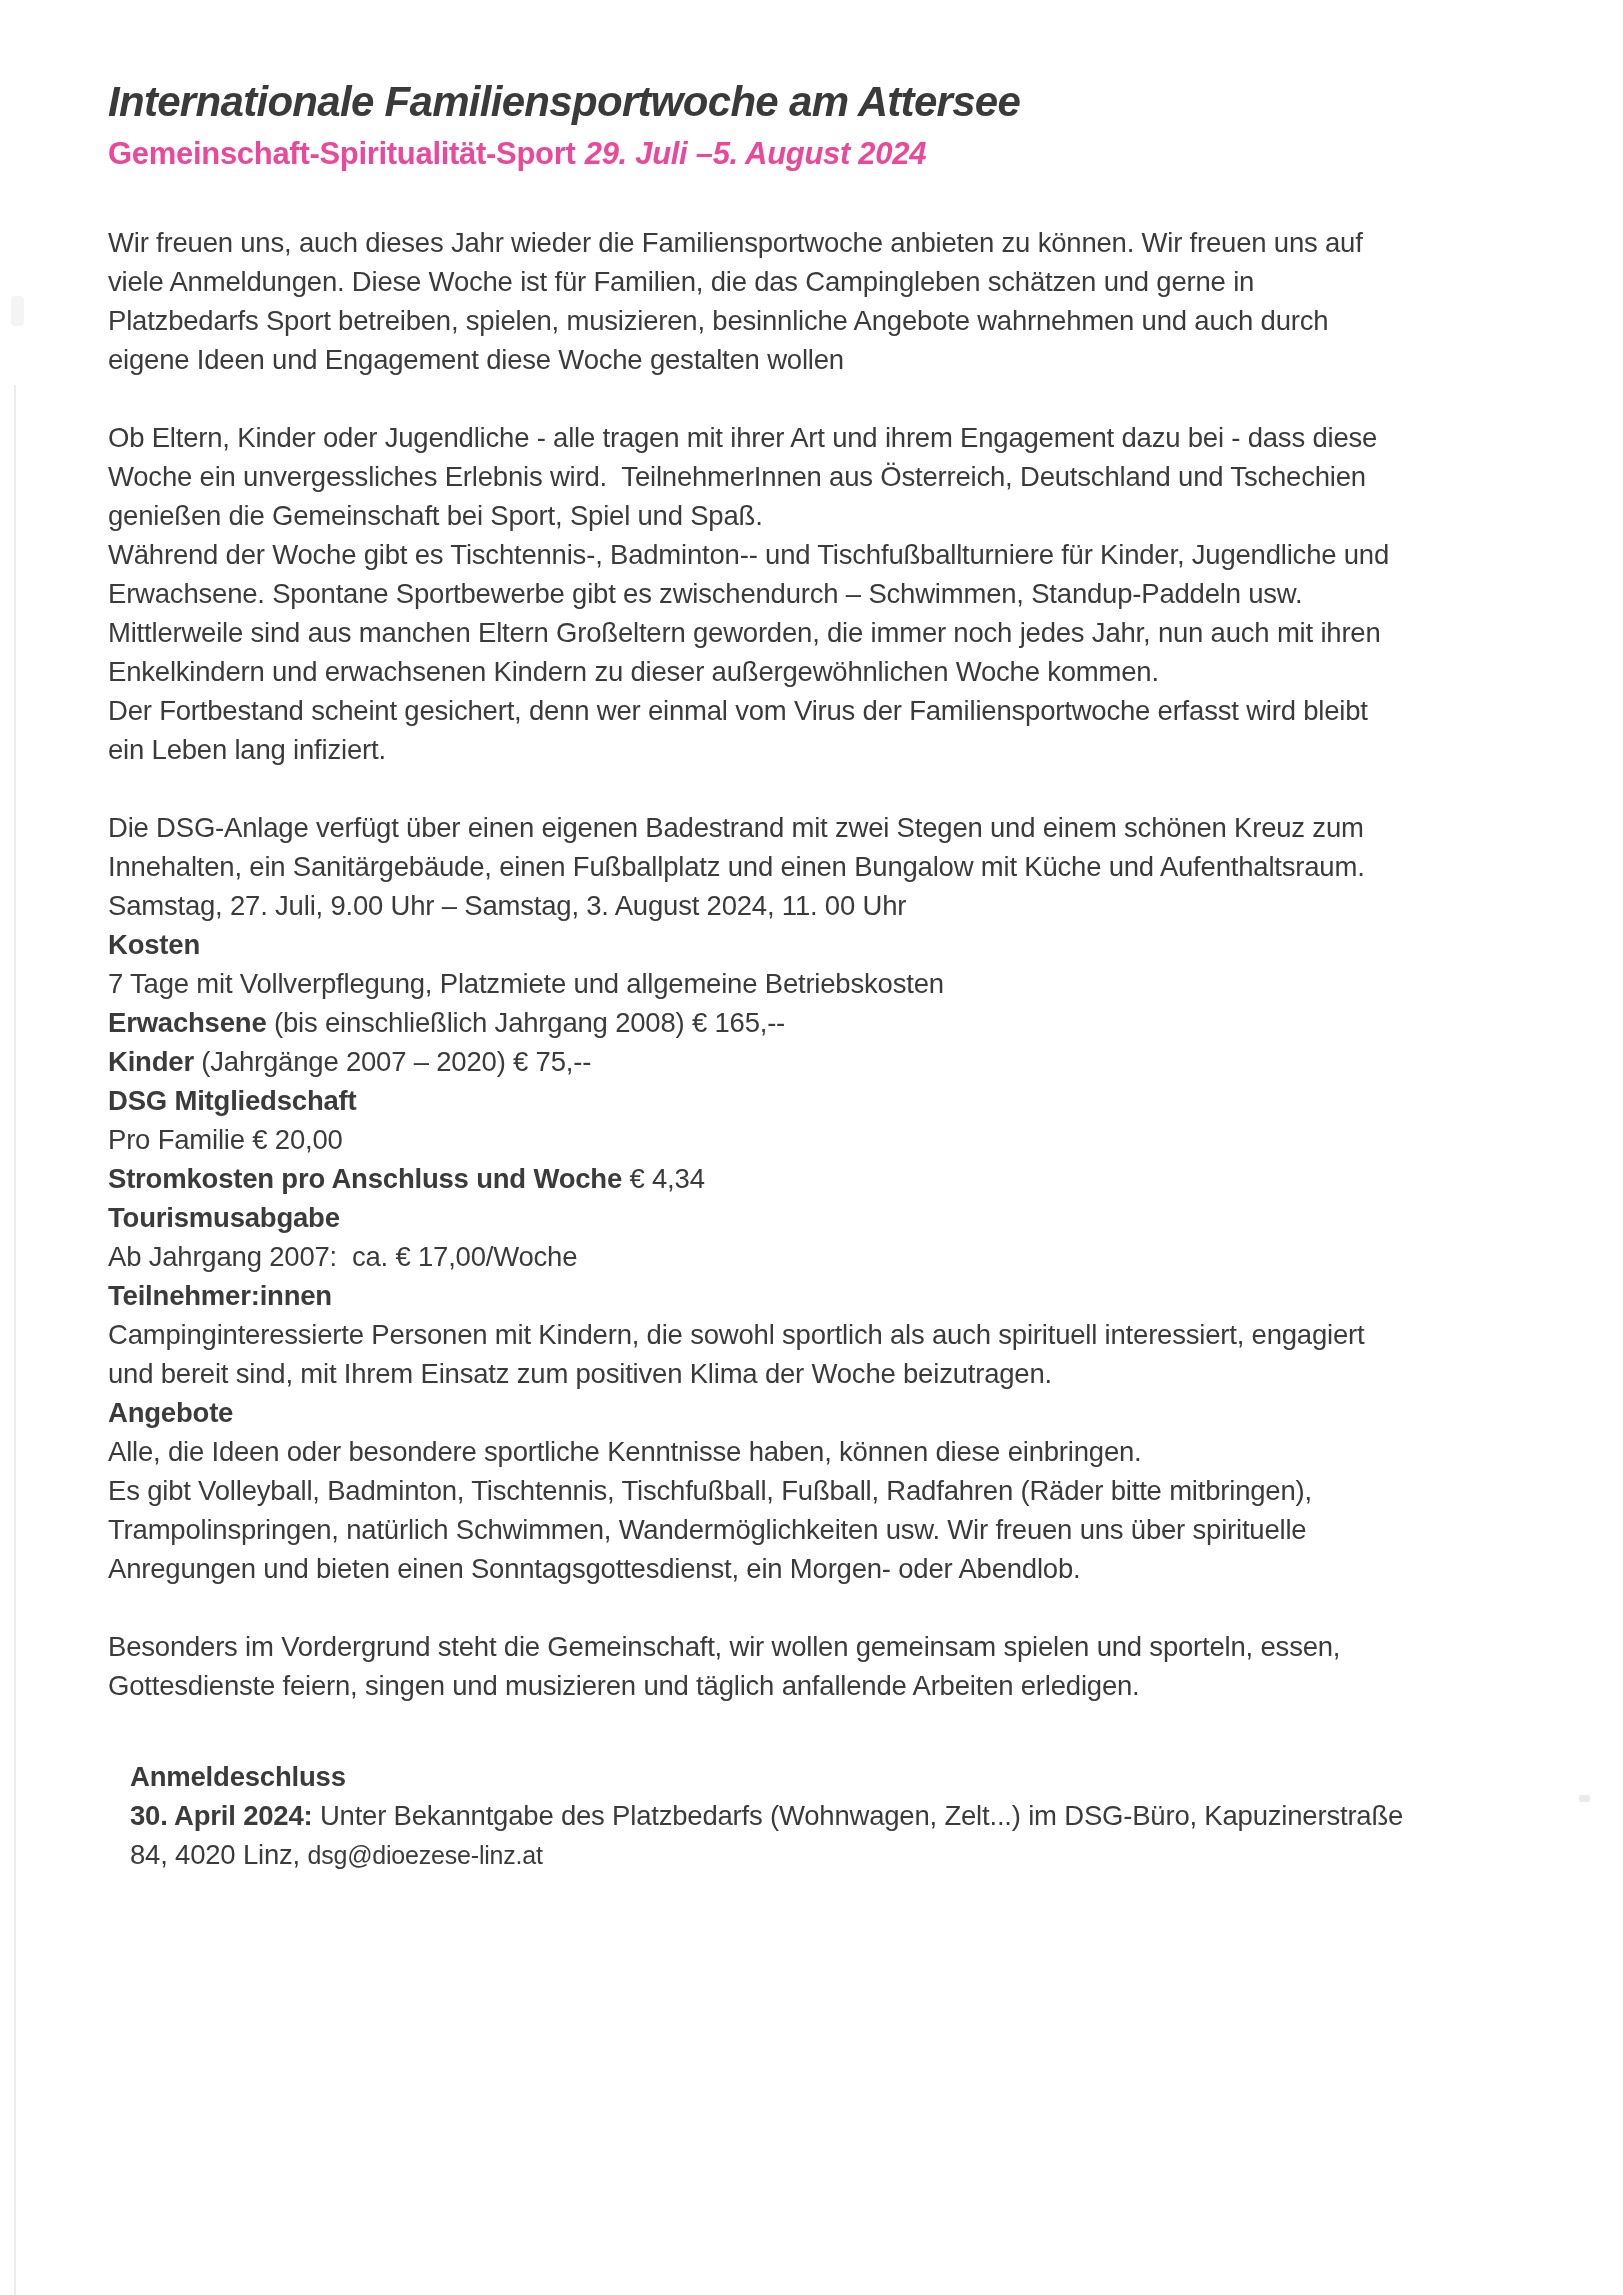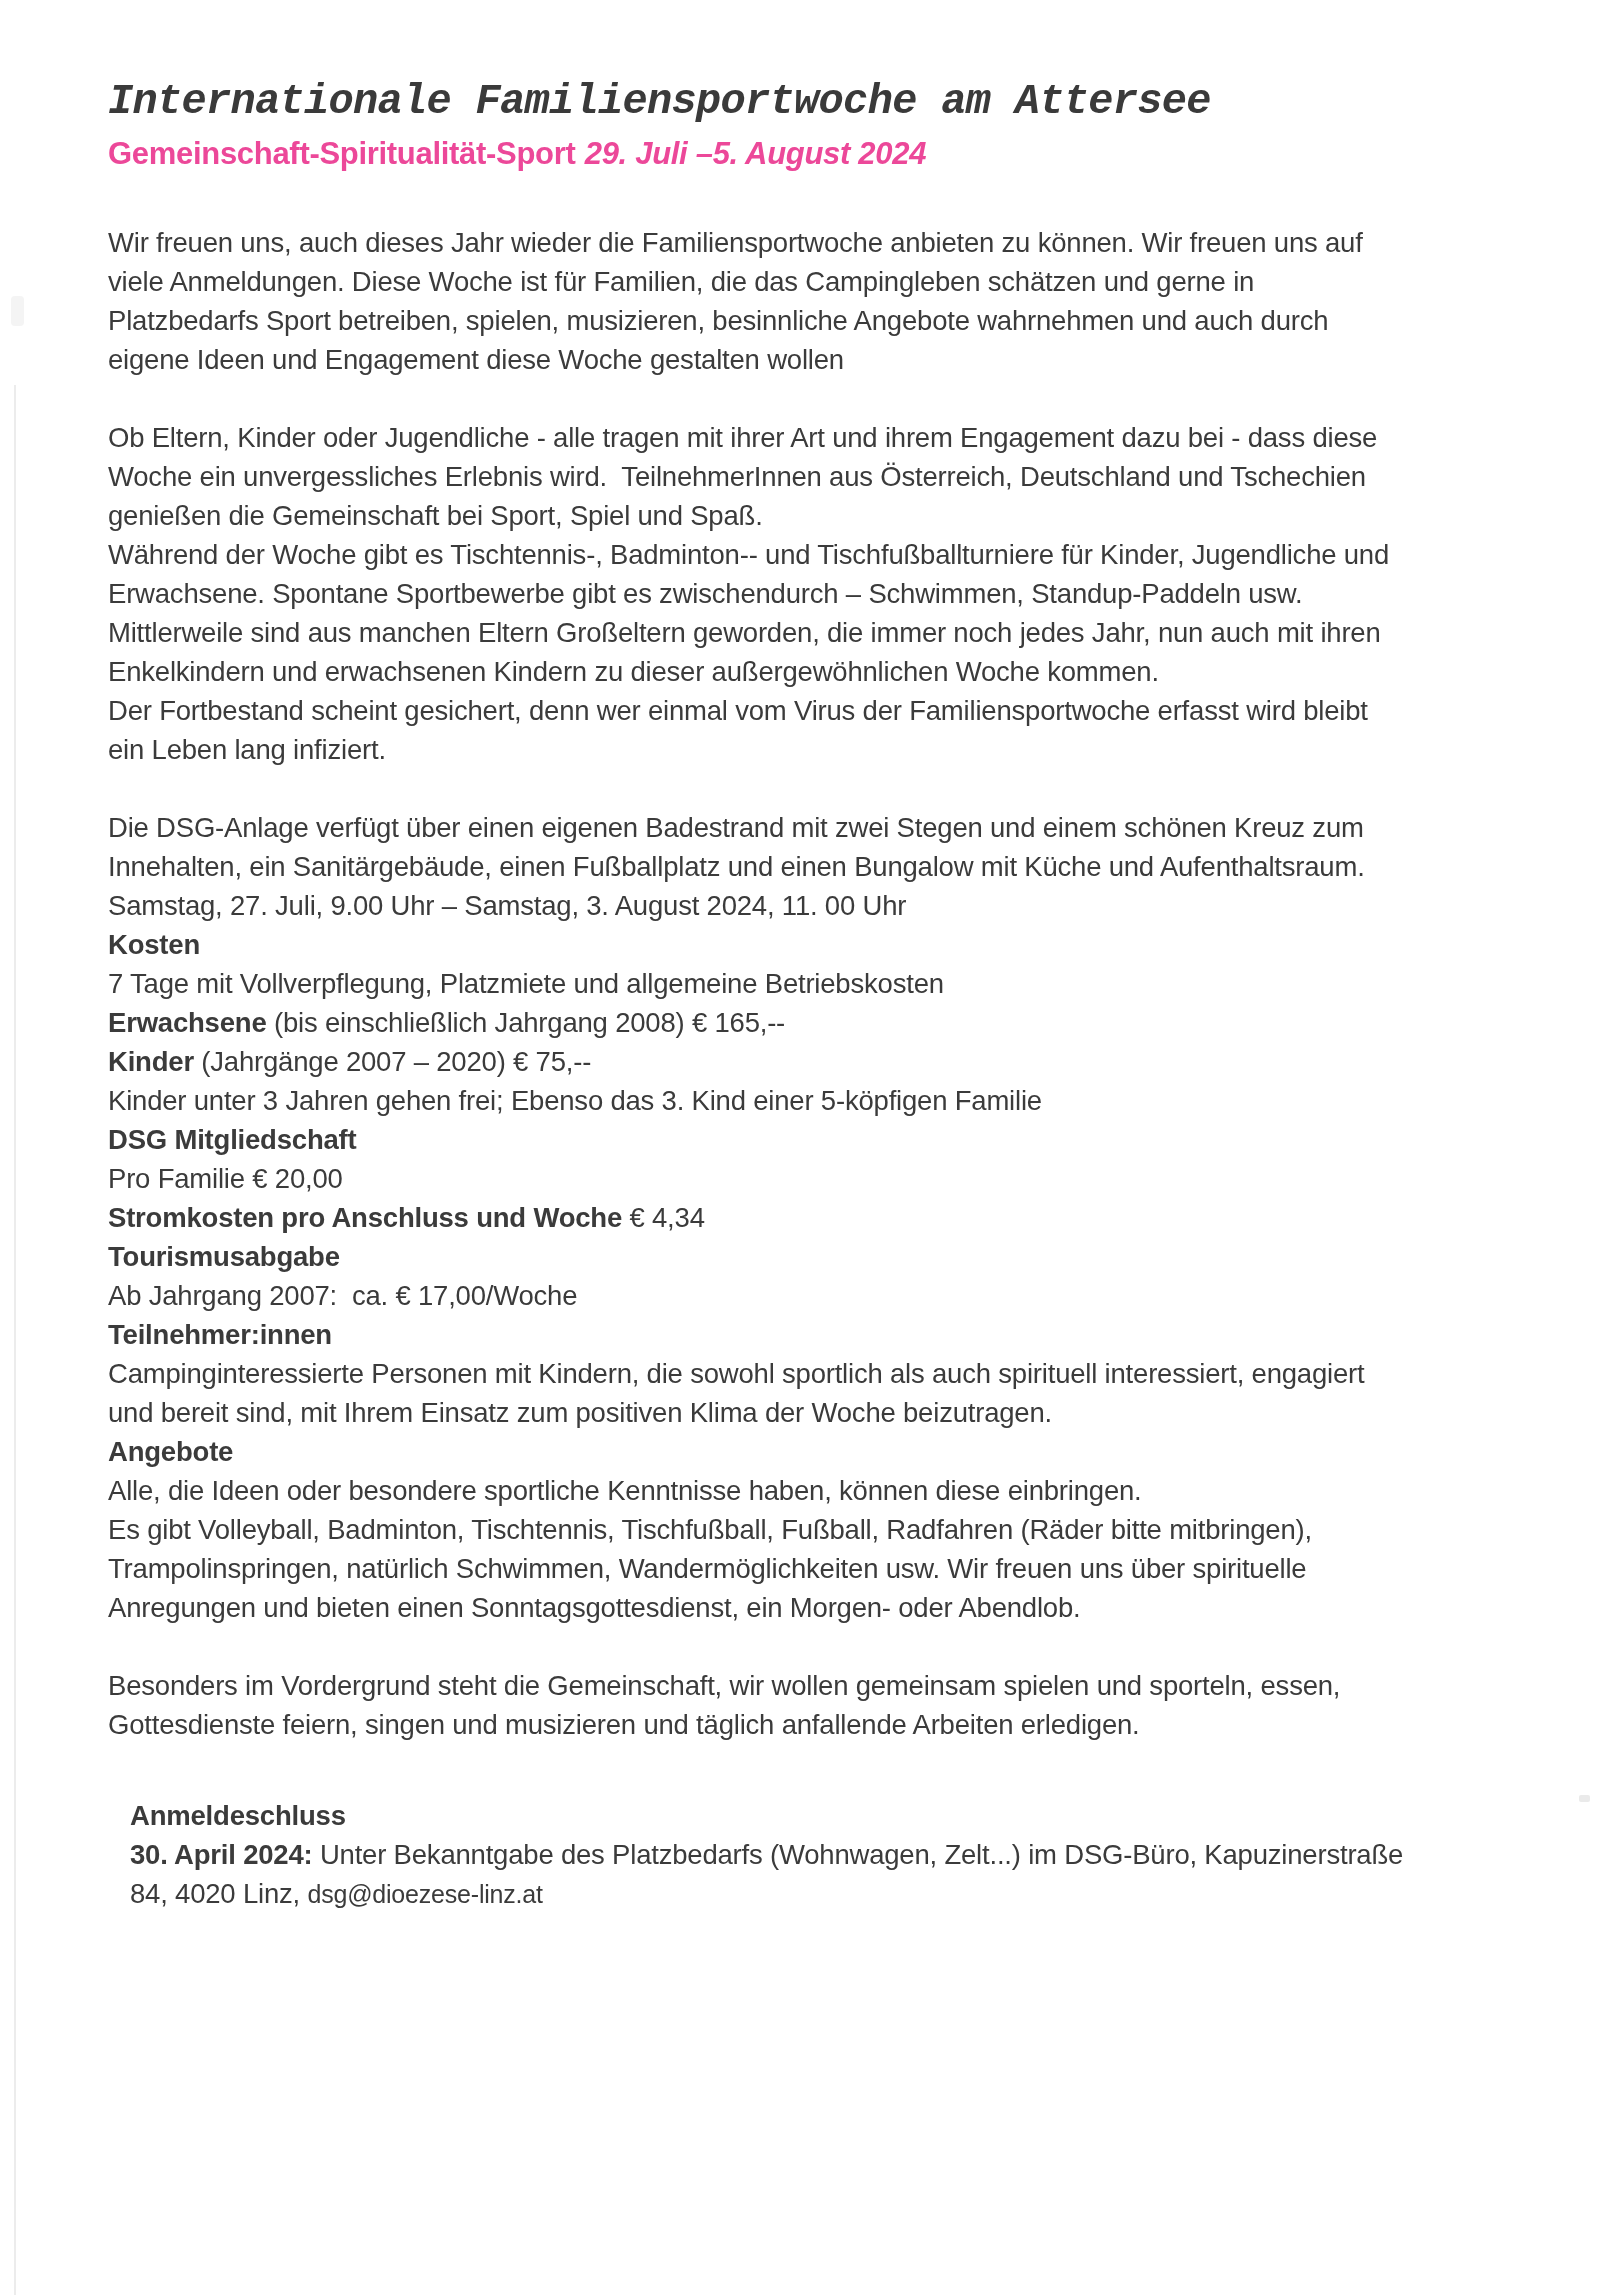--- a/index.html
+++ b/index.html
@@ -20,21 +20,20 @@
   }
   h1 {
     margin: 0;
     font-size: 42px;
     line-height: 50px;
     font-weight: bold;
     font-style: italic;
     color: #3a3a3a;
     letter-spacing: -0.7px;
     white-space: pre;
-    font-family: Liberation Mono, monospace;
   }
   h2 {
     margin: 7.9px 0 51px 0;
     font-size: 31px;
     line-height: 37px;
     font-weight: bold;
     color: #ec4899;
     letter-spacing: -0.3px;
     white-space: pre;
   }
@@ -114,21 +113,20 @@
         <div class="line"><span>ein Leben lang infiziert.</span></div>
       </div>
     <div class="para">
         <div class="line"><span>Die DSG-Anlage verfügt über einen eigenen Badestrand mit zwei Stegen und einem schönen Kreuz zum</span></div>
         <div class="line"><span>Innehalten, ein Sanitärgebäude, einen Fußballplatz und einen Bungalow mit Küche und Aufenthaltsraum.</span></div>
         <div class="line"><span>Samstag, 27. Juli, 9.00 Uhr – Samstag, 3. August 2024, 11. 00 Uhr</span></div>
         <div class="line"><span class="b">Kosten</span></div>
         <div class="line"><span>7 Tage mit Vollverpflegung, Platzmiete und allgemeine Betriebskosten</span></div>
         <div class="line"><span class="b">Erwachsene</span><span> (bis einschließlich Jahrgang 2008) € 165,--</span></div>
         <div class="line"><span class="b">Kinder</span><span> (Jahrgänge 2007 – 2020) € 75,--</span></div>
-        <div class="line"><span>Kinder unter 3 Jahren gehen frei; Ebenso das 3. Kind einer 5-köpfigen Familie</span></div>
         <div class="line"><span class="b">DSG Mitgliedschaft</span></div>
         <div class="line"><span>Pro Familie € 20,00</span></div>
         <div class="line"><span class="b">Stromkosten pro Anschluss und Woche</span><span> € 4,34</span></div>
         <div class="line"><span class="b">Tourismusabgabe</span></div>
         <div class="line"><span>Ab Jahrgang 2007:  ca. € 17,00/Woche</span></div>
         <div class="line"><span class="b">Teilnehmer:innen</span></div>
         <div class="line"><span>Campinginteressierte Personen mit Kindern, die sowohl sportlich als auch spirituell interessiert, engagiert</span></div>
         <div class="line"><span>und bereit sind, mit Ihrem Einsatz zum positiven Klima der Woche beizutragen.</span></div>
         <div class="line"><span class="b">Angebote</span></div>
         <div class="line"><span>Alle, die Ideen oder besondere sportliche Kenntnisse haben, können diese einbringen.</span></div>

